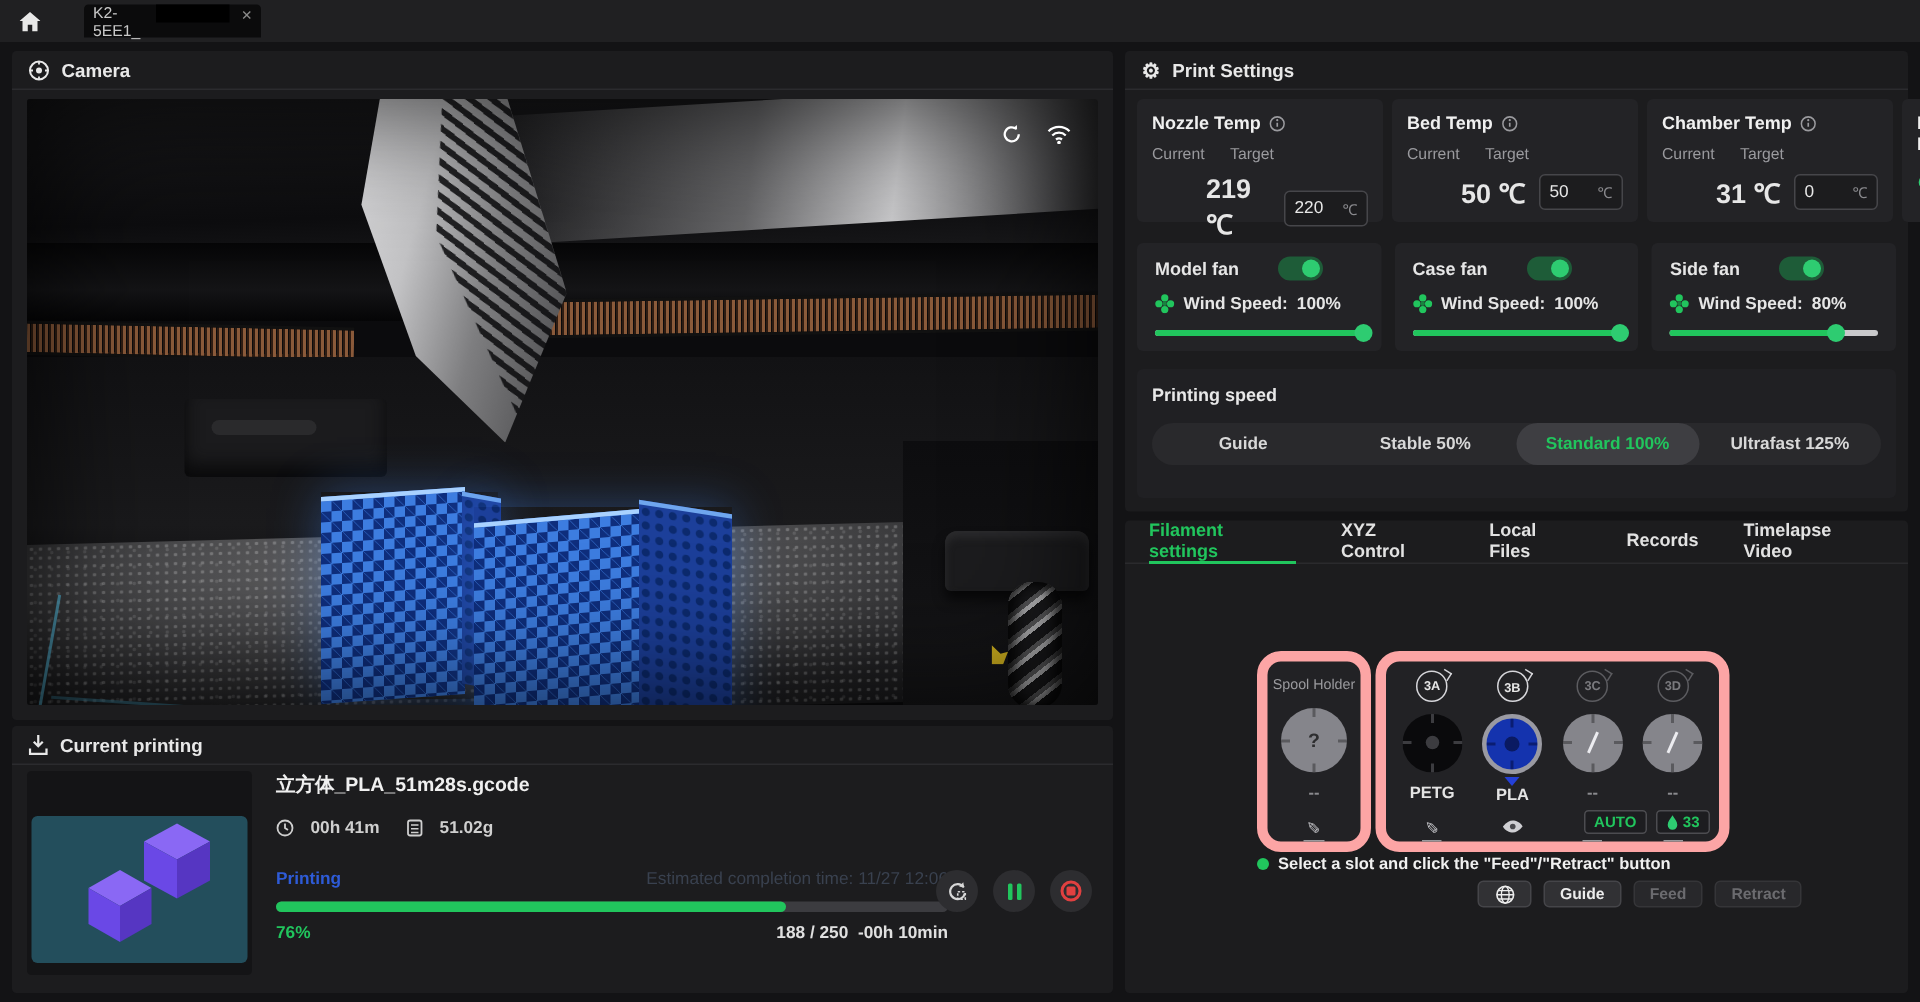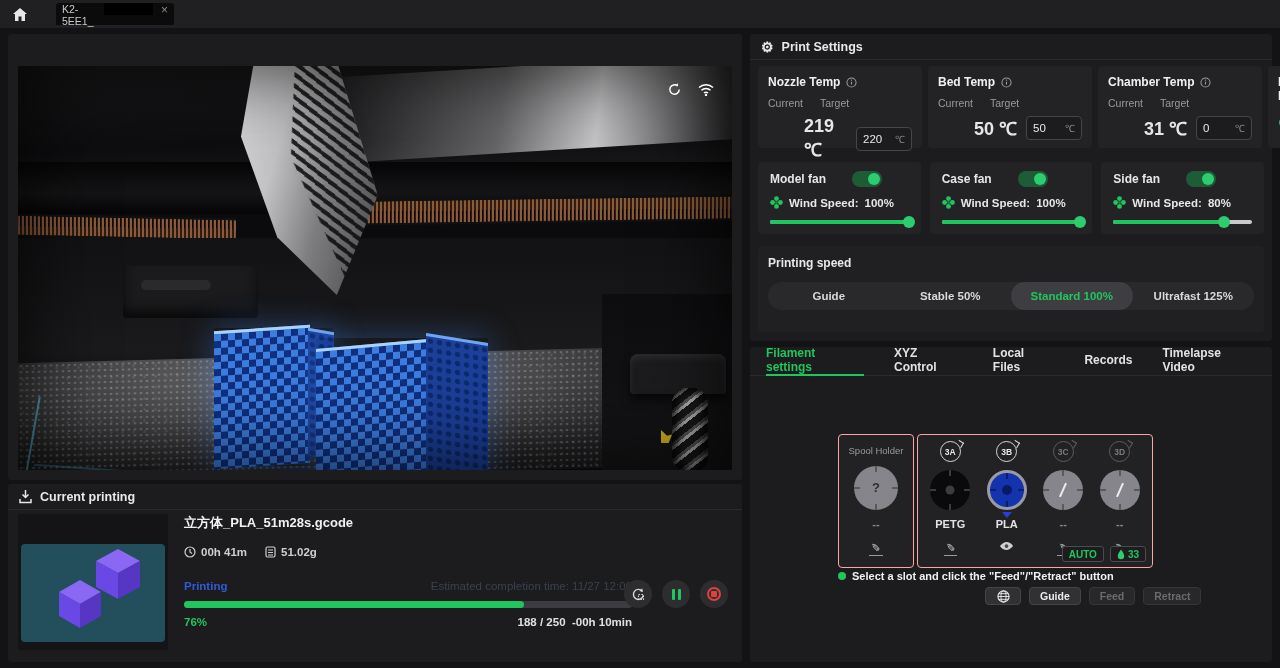--- a/index.html
+++ b/index.html
@@ -91,21 +91,21 @@
 
   
   #printing-panel { left:8px; top:484px; width:734px; height:178px; }
   .thumb { position:absolute; left:10px; top:30px; width:150px; height:136px; background:#141416;
            border-radius:3px; overflow:hidden; }
   .thumb-teal { position:absolute; left:3px; top:30px; width:144px; height:98px; background:#234e5c;
            border-radius:4px; }
   .cp-body { position:absolute; left:176px; top:30px; right:14px; height:136px; }
   .cp-file { font-size:13px; font-weight:bold; color:#f0f0f0; }
   .cp-meta { display:flex; gap:18px; margin-top:14px; font-size:11.5px; color:#cfcfcf; align-items:center; }
-  .cp-meta span { display:flex; gap:5px; align-items:center; }
+  .cp-meta span { display:flex; gap:11px; align-items:center; }
   .cp-statusrow { display:flex; justify-content:space-between; margin-top:22px; font-size:11.5px; width:448px; }
   .cp-status { color:#2e5bd7; font-weight:bold; }
   .cp-eta { color:#39414f; }
   .progress-wrap { margin-top:9px; width:448px; height:7px; background:#3c3c40; border-radius:4px; }
   .progress-fill { height:7px; background:#21c55d; border-radius:4px; }
   .cp-bottomrow { display:flex; justify-content:space-between; margin-top:8px; width:448px; font-size:11.5px; }
   .cp-pct { color:#21c55d; font-weight:bold; }
   .cp-layers { color:#e0e0e0; font-weight:bold; }
   .cp-btns { position:absolute; right:0; top:66px; display:flex; gap:10px; }
   .round-btn { width:28px; height:28px; border-radius:50%; background:#2d2d30; display:flex;
@@ -153,21 +153,21 @@
                font-weight:bold; color:#d8d8d8; border-radius:14px; cursor:pointer; }
   .speed-opt.sel { background:#3e3e42; color:#21c55d; }
 
   
   #tabs-panel { left:750px; top:347px; width:522px; height:315px; }
   .tabbar { display:flex; gap:30px; padding:0 16px; height:29px; align-items:center;
             border-bottom:1px solid #2a2a2d; }
   .tabitem { font-size:12px; font-weight:bold; color:#e2e2e2; height:29px; display:flex;
              align-items:center; cursor:pointer; border-bottom:2px solid transparent; }
   .tabitem.active { color:#21c55d; border-bottom:2px solid #21c55d; }
-  .fil-box { position:absolute; border:1px solid #fca5a5; background:#222225; border-radius:4px; }
+  .fil-box { position:absolute; border:7px solid #fca5a5; background:#222225; border-radius:16px; }
   #spool-box { left:88px; top:87px; width:76px; height:134px; display:flex; flex-direction:column;
                align-items:center; padding-top:10px; }
   .spool-title { font-size:9.5px; color:#9a9a9e; }
   .spool-circle { position:relative; width:44px; height:44px; border-radius:50%; margin-top:10px; }
   .hub { position:absolute; left:50%; top:50%; transform:translate(-50%,-50%); border-radius:50%; }
   .sc-gray { background:#85858b;
       background-image:linear-gradient(#5a5a5e 0 0),linear-gradient(#5a5a5e 0 0),
                        linear-gradient(#5a5a5e 0 0),linear-gradient(#5a5a5e 0 0);
       background-repeat:no-repeat;
       background-position:center top,center bottom,left center,right center;
@@ -228,20 +228,28 @@
       </svg>
   </div>
   <div class="tab">
     <span>K2-5EE1_</span>
     <span class="tab-redact"></span>
     <span class="tab-close">×</span>
   </div>
 </div>
 
 <div class="panel" id="camera-panel">
+  <div class="panel-hd">
+    <svg class="icon-svg" width="14" height="14" viewBox="0 0 14 14">
+        <circle cx="7" cy="7" r="6" fill="none" stroke="#e8e8e8" stroke-width="1.4"></circle>
+        <circle cx="7" cy="7" r="2" fill="#e8e8e8"></circle>
+        <path d="M7 1v2M7 11v2M1 7h2M11 7h2" stroke="#e8e8e8" stroke-width="1.2"></path>
+      </svg>
+    <span>Camera</span>
+  </div>
   <div class="cam-scene">
     <div class="cs-beam-top"></div>
     <div class="cs-shine"></div>
     <div class="cs-dark-beam"></div>
     <div class="cs-belt left"></div>
     <div class="cs-belt right"></div>
     <div class="cs-mid"></div>
     <div class="cs-shelf"></div>
     <div class="cs-printhead"></div>
     <div class="cs-bed"></div>

